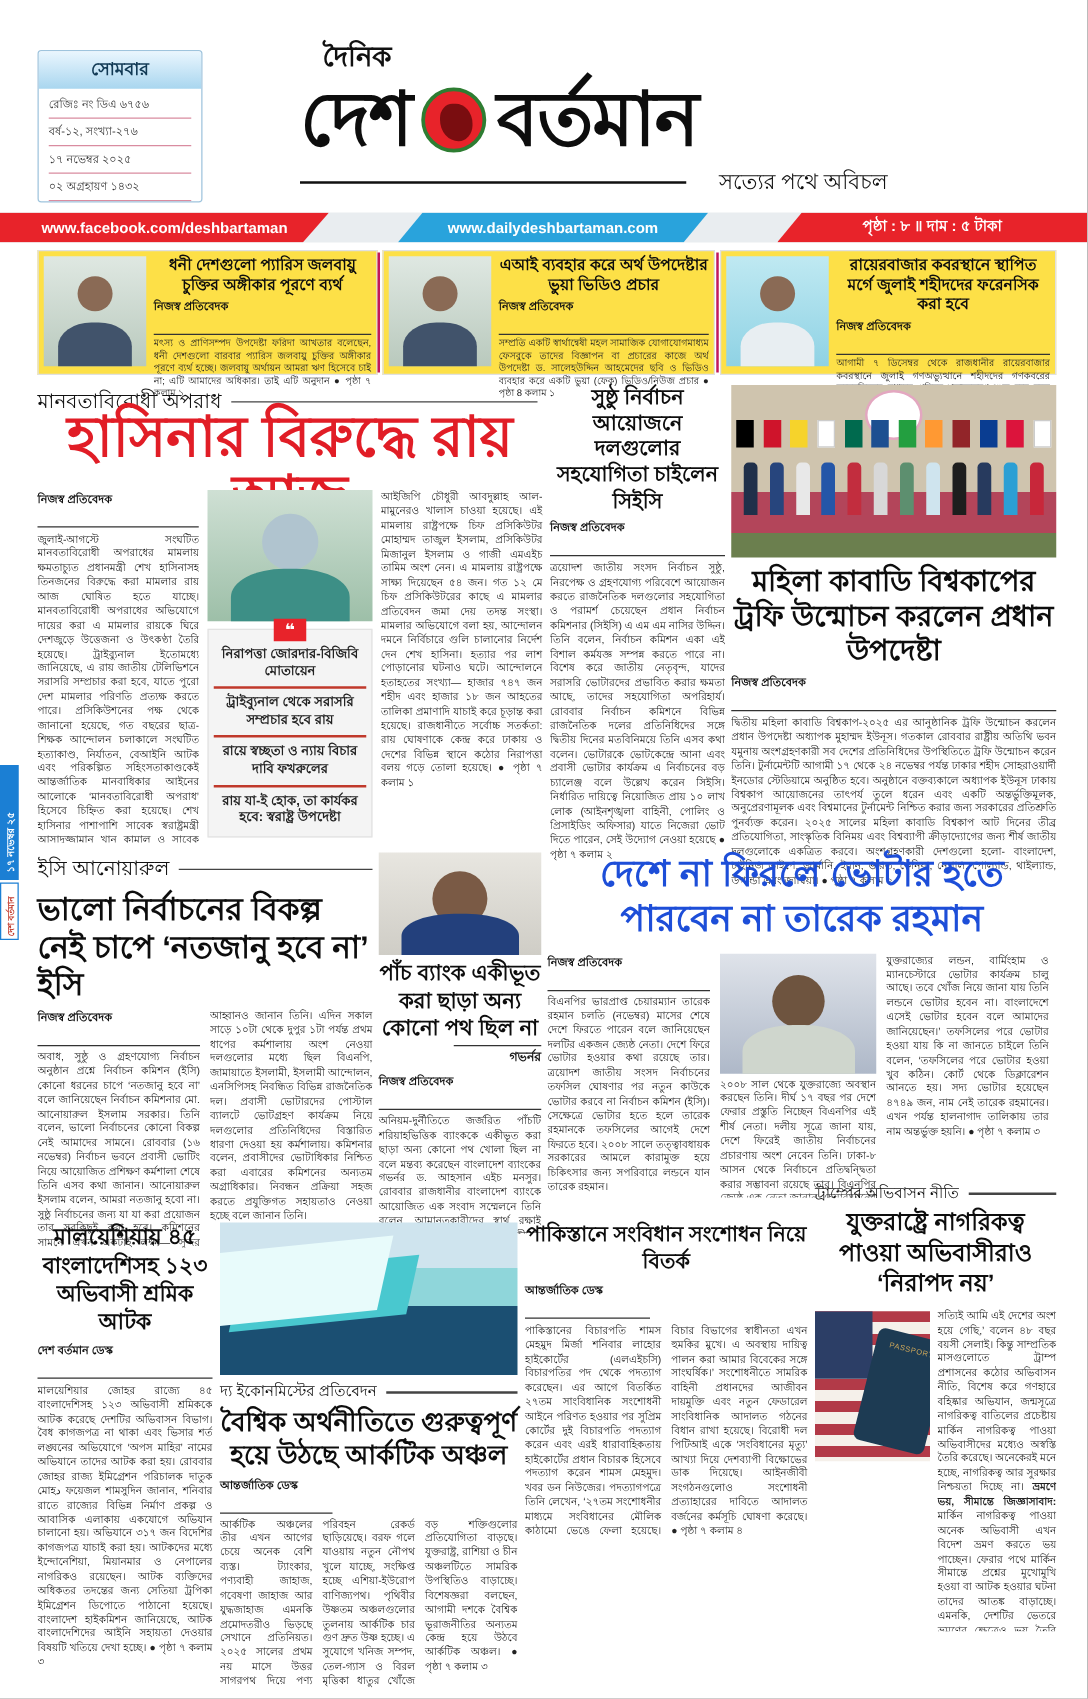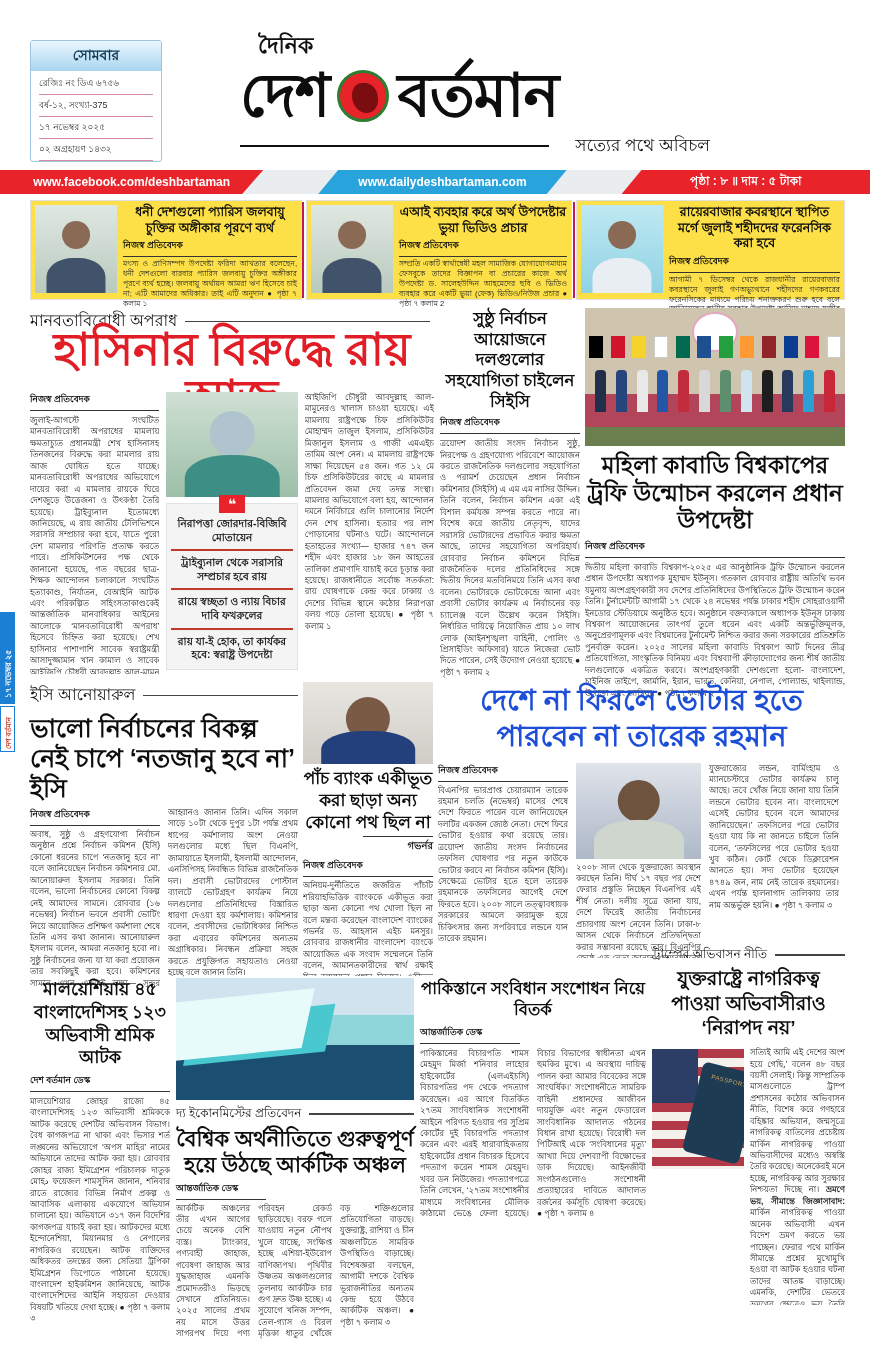--- a/index.html
+++ b/index.html
@@ -39,21 +39,21 @@
   .topbox{top:200px;height:100px;background:#fde047;border:1px solid #e0e0e0;display:flex;padding:4px;gap:6px;}
   .tb1{left:30px;width:272px;}
   .tb2{left:306px;width:266px;}
   .tb3{left:576px;width:269px;}
   .topbox .photo{width:82px;height:88px;flex:0 0 auto;}
   .topbox h3{margin:0;font-size:12.5px;line-height:1.25;text-align:center;color:#0d0d0d;}
   .topbox .byline{margin:2px 0;}
   .topbox .snippet{font-size:7.6px;line-height:1.3;text-align:justify;color:#222;overflow:hidden;height:48px;}
   .vsep{top:202px;width:2px;height:96px;background:#c2185b;}
   
-  .byline{font-size:9px;font-weight:bold;color:#111;border-bottom:1.2px solid #333;padding-bottom:3px;}
+  .byline{font-size:9px;font-weight:bold;color:#111;border-bottom:1.2px solid #333;padding-bottom:14px;}
   .kicker{display:flex;align-items:center;gap:8px;font-size:16px;font-weight:normal;color:#111;}
   .kicker .rule{flex:1;height:1.5px;background:#444;}
   .body{font-size:8.3px;line-height:1.38;text-align:justify;color:#222;overflow:hidden;}
   .photo{background:linear-gradient(#dfe8e2,#b9c9bd);position:relative;overflow:hidden;}
   .photo .head{position:absolute;left:50%;top:18%;width:34%;aspect-ratio:1;transform:translateX(-50%);
      border-radius:50%;background:#8a6a55;}
   .photo .torso{position:absolute;left:50%;bottom:-8%;width:72%;height:48%;transform:translateX(-50%);
      border-radius:45% 45% 0 0;background:#41536b;}
   
   .main-kicker{left:30px;top:308px;width:400px;}
@@ -126,21 +126,21 @@
 </style>
 </head>
 <body>
 
 <div class="page">
 
   <div class="abs datebox">
     <div class="day">সোমবার</div>
     <ul>
       <li>রেজিঃ নং ডিএ ৬৭৫৬</li>
-      <li>বর্ষ-১২, সংখ্যা-375</li>
+      <li>বর্ষ-১২, সংখ্যা-২৭৬</li>
       <li>১৭ নভেম্বর ২০২৫</li>
       <li>০২ অগ্রহায়ণ ১৪৩২</li>
       <li>২৫ জমাঃ আউ ১৪৪৭</li>
     </ul>
   </div>
 
   <div class="abs masthead">
     <div class="mh-daily">দৈনিক</div>
     <div class="mh-row">
       <span class="mh-name">দেশ</span>
@@ -173,21 +173,21 @@
   </div>
   <div class="abs vsep" style="left:302px"></div>
   <div class="abs topbox tb2">
     <div class="photo">
         <i class="head"></i>
         <i class="torso"></i>
       </div>
     <div>
       <h3>এআই ব্যবহার করে অর্থ উপদেষ্টার ভুয়া ভিডিও প্রচার</h3>
       <div class="byline">নিজস্ব প্রতিবেদক</div>
-      <div class="snippet body">সম্প্রতি একটি স্বার্থান্বেষী মহল সামাজিক যোগাযোগমাধ্যম ফেসবুকে তাদের বিজ্ঞাপন বা প্রচারের কাজে অর্থ উপদেষ্টা ড. সালেহউদ্দিন আহমেদের ছবি ও ভিডিও ব্যবহার করে একটি ভুয়া (ফেক) ভিডিও/নিউজ প্রচার ● পৃষ্ঠা ৭ কলাম 2</div>
+      <div class="snippet body">সম্প্রতি একটি স্বার্থান্বেষী মহল সামাজিক যোগাযোগমাধ্যম ফেসবুকে তাদের বিজ্ঞাপন বা প্রচারের কাজে অর্থ উপদেষ্টা ড. সালেহউদ্দিন আহমেদের ছবি ও ভিডিও ব্যবহার করে একটি ভুয়া (ফেক) ভিডিও/নিউজ প্রচার ● পৃষ্ঠা 8 কলাম ১</div>
     </div>
   </div>
   <div class="abs vsep" style="left:573px"></div>
   <div class="abs topbox tb3">
     <div class="photo" style="background:linear-gradient(#bfe9f2,#8fd2e4)">
         <i class="head"></i>
         <i class="torso" style="background:#e8eef2"></i>
       </div>
     <div>
       <h3>রায়েরবাজার কবরস্থানে স্থাপিত মর্গে জুলাই শহীদদের ফরেনসিক করা হবে</h3>

